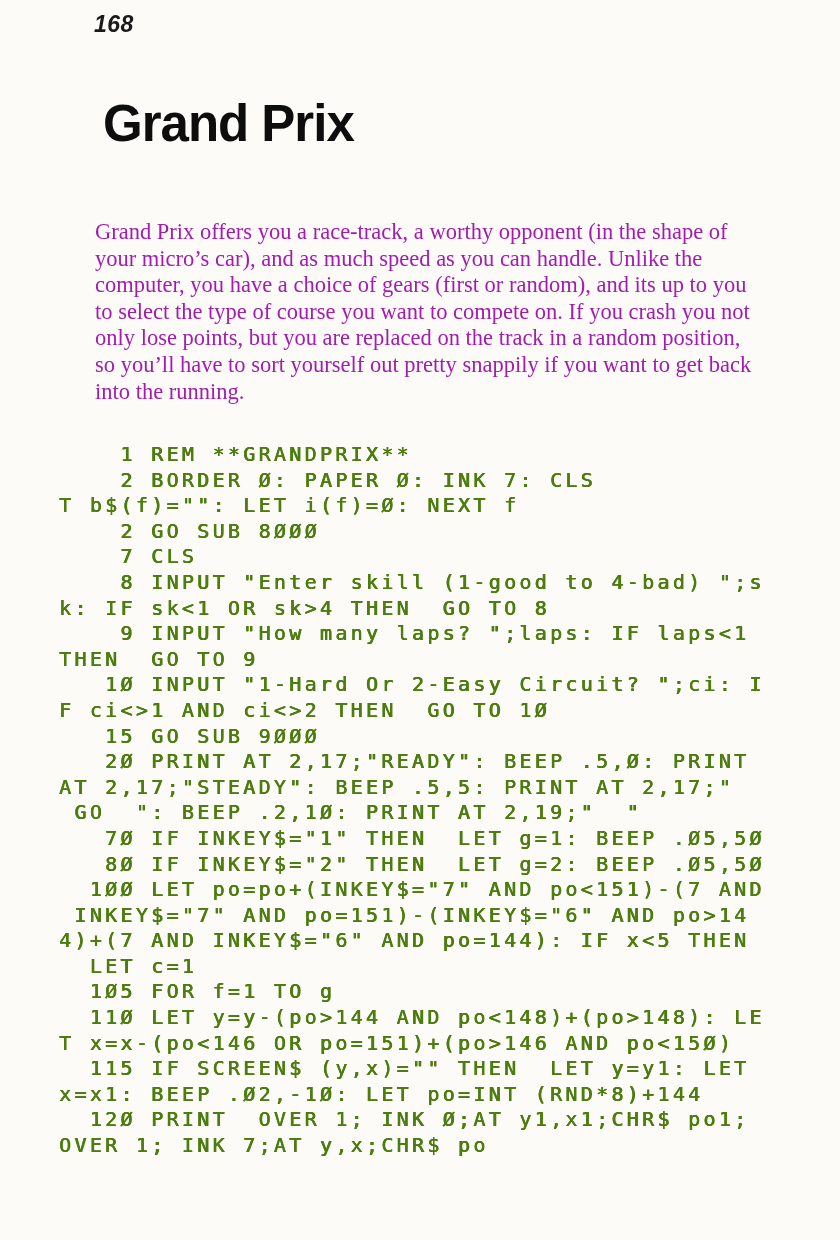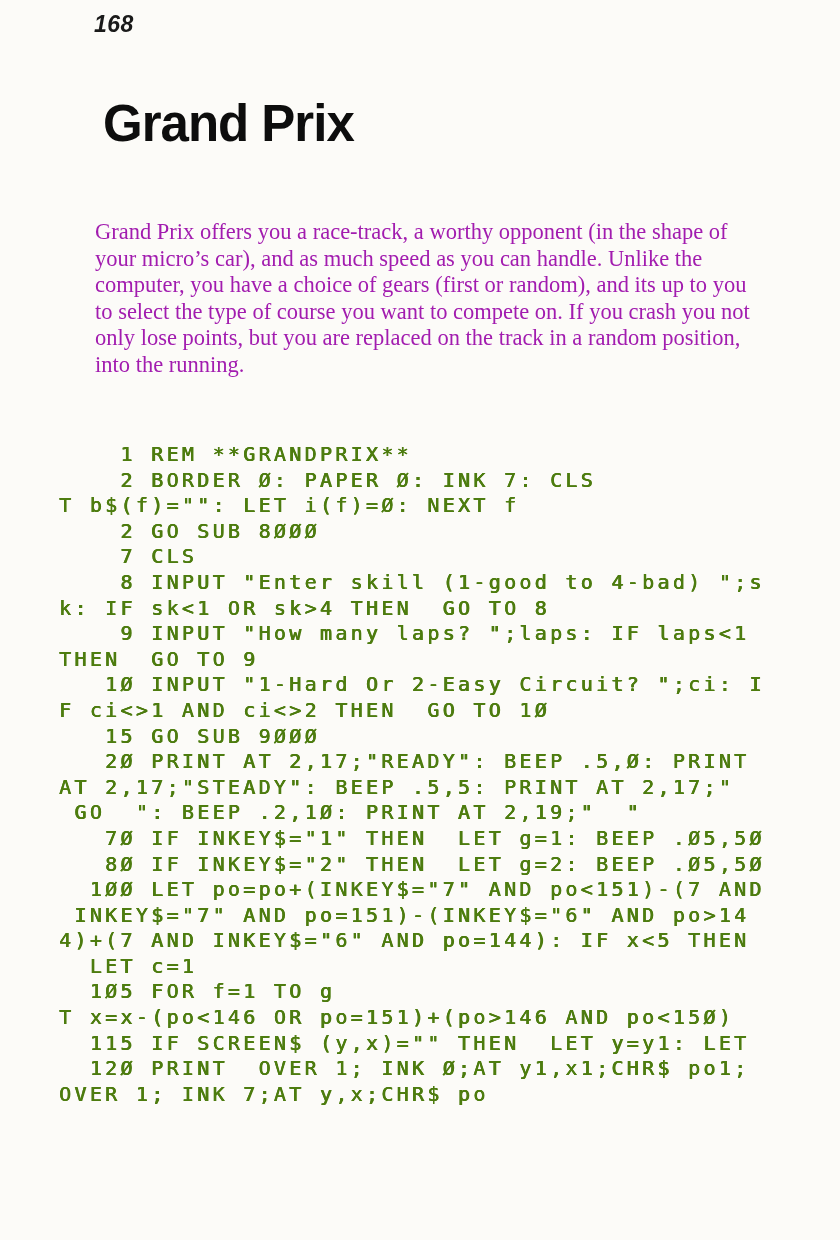--- a/index.html
+++ b/index.html
@@ -78,20 +78,21 @@
   <div class="page-number">168</div>
 
   <h1 class="title">Grand Prix</h1>
 
   <div class="intro">
       <div class="intro-line">Grand Prix offers you a race-track, a worthy opponent (in the shape of</div>
       <div class="intro-line">your micro’s car), and as much speed as you can handle. Unlike the</div>
       <div class="intro-line">computer, you have a choice of gears (first or random), and its up to you</div>
       <div class="intro-line">to select the type of course you want to compete on. If you crash you not</div>
       <div class="intro-line">only lose points, but you are replaced on the track in a random position,</div>
+      <div class="intro-line">so you’ll have to sort yourself out pretty snappily if you want to get back</div>
       <div class="intro-line">into the running.</div>
     </div>
 
   <div class="code">
       <div class="code-line">    1 REM **GRANDPRIX**</div>
       <div class="code-line">    2 BORDER Ø: PAPER Ø: INK 7: CLS</div>
       <div class="code-line">T b$(f)="": LET i(f)=Ø: NEXT f</div>
       <div class="code-line">    2 GO SUB 8ØØØ</div>
       <div class="code-line">    7 CLS</div>
       <div class="code-line">    8 INPUT "Enter skill (1-good to 4-bad) ";s</div>
@@ -104,19 +105,21 @@
       <div class="code-line">   2Ø PRINT AT 2,17;"READY": BEEP .5,Ø: PRINT</div>
       <div class="code-line">AT 2,17;"STEADY": BEEP .5,5: PRINT AT 2,17;"</div>
       <div class="code-line"> GO  ": BEEP .2,1Ø: PRINT AT 2,19;"  "</div>
       <div class="code-line">   7Ø IF INKEY$="1" THEN  LET g=1: BEEP .Ø5,5Ø</div>
       <div class="code-line">   8Ø IF INKEY$="2" THEN  LET g=2: BEEP .Ø5,5Ø</div>
       <div class="code-line">  1ØØ LET po=po+(INKEY$="7" AND po&lt;151)-(7 AND</div>
       <div class="code-line"> INKEY$="7" AND po=151)-(INKEY$="6" AND po&gt;14</div>
       <div class="code-line">4)+(7 AND INKEY$="6" AND po=144): IF x&lt;5 THEN</div>
       <div class="code-line">  LET c=1</div>
       <div class="code-line">  1Ø5 FOR f=1 TO g</div>
+      <div class="code-line">  11Ø LET y=y-(po&gt;144 AND po&lt;148)+(po&gt;148): LE</div>
       <div class="code-line">T x=x-(po&lt;146 OR po=151)+(po&gt;146 AND po&lt;15Ø)</div>
       <div class="code-line">  115 IF SCREEN$ (y,x)="" THEN  LET y=y1: LET</div>
+      <div class="code-line">x=x1: BEEP .Ø2,-1Ø: LET po=INT (RND*8)+144</div>
       <div class="code-line">  12Ø PRINT  OVER 1; INK Ø;AT y1,x1;CHR$ po1;</div>
       <div class="code-line">OVER 1; INK 7;AT y,x;CHR$ po</div>
     </div>
 
 </div>
 
 </body></html>

